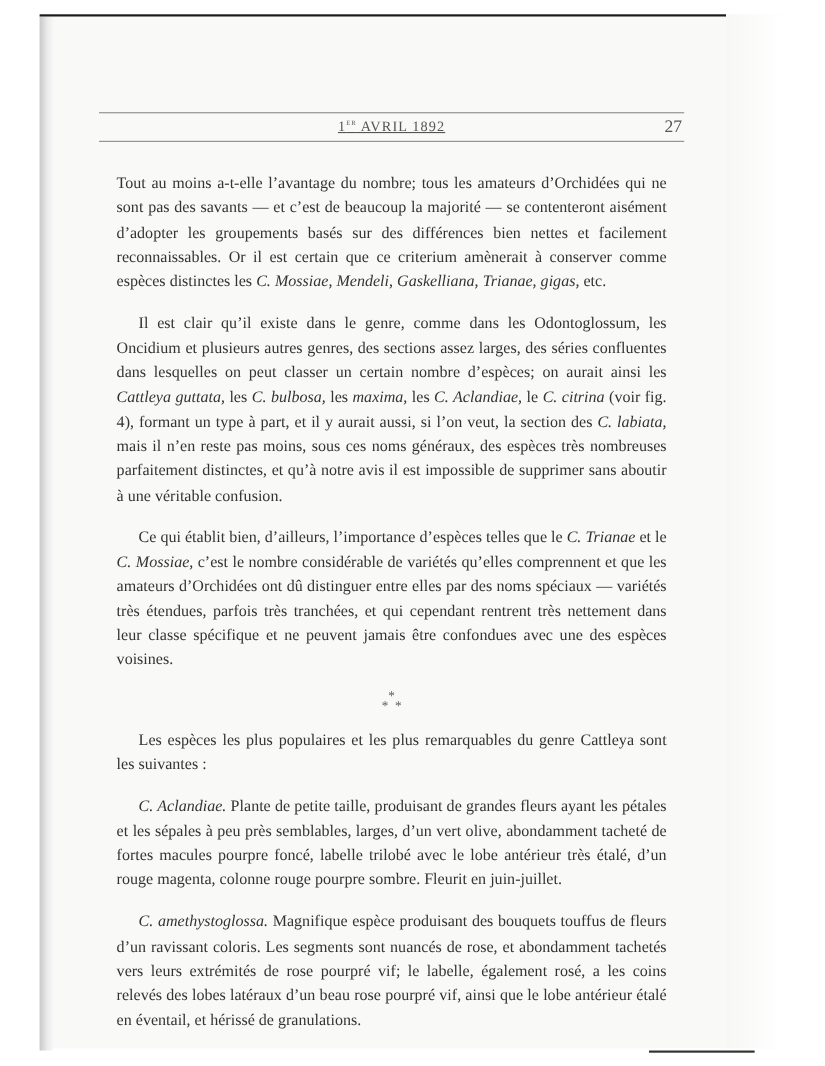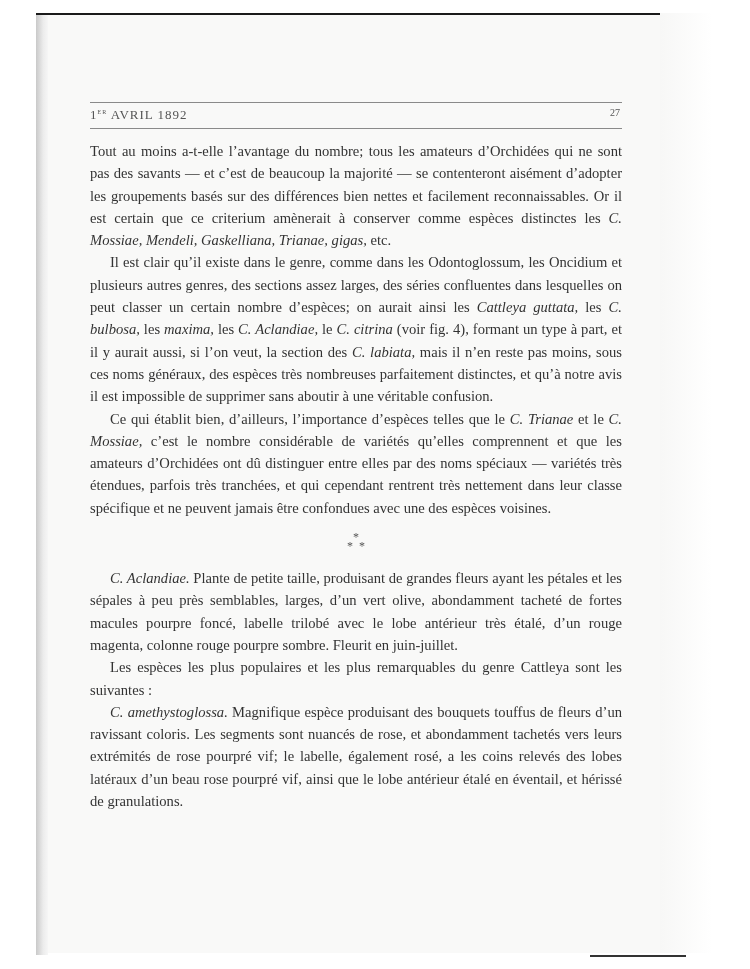--- a/index.html
+++ b/index.html
@@ -33,33 +33,34 @@
     .rule {
       position: absolute; left: 90px; width: 532px; height: 1px; background: #8a8a8a;
     }
     .rule.top { top: 102px; }
     .rule.bottom { top: 128px; }
     .running-head {
       position: absolute; left: 90px; top: 104px; width: 532px; height: 22px;
       font-size: 13px; letter-spacing: 1px; color: #555;
     }
     .running-head .date {
-      position: absolute; left: 0; right: 0; text-align: left; top: 3px;
+      position: absolute; left: 0; right: 0; text-align: center; top: 3px;
       font-variant: small-caps;
+      text-decoration: underline;
     }
     .running-head .date sup { font-size: 8px; }
     .running-head .page-no {
-      position: absolute; right: 2px; top: 3px; font-size: 10px; letter-spacing: 0;
+      position: absolute; right: 2px; top: 3px; font-size: 16px; letter-spacing: 0;
     }
     .text {
       position: absolute; left: 90px; top: 140px; width: 532px;
       font-size: 14.6px; line-height: 22.3px; text-align: justify;
       color: #333;
     }
-    .text p { margin: 0; text-indent: 20px; }
+    .text p { margin: 16px; text-indent: 20px; }
     .text p.noindent { text-indent: 0; }
     .text i { font-style: italic; }
     .asterism {
       text-align: center; margin: 14px 0 16px 0; line-height: 9px; font-size: 12px; color: #555;
     }
     .asterism span { display: block; }
   </style>
 </head>
 <body>
 
@@ -77,16 +78,16 @@
 <div class="rule bottom"></div>
 
 <div class="text" id="body-text">
     <p class="noindent"><span>Tout au moins a-t-elle l’avantage du nombre; tous les amateurs d’Orchidées qui ne sont pas des savants — et c’est de beaucoup la majorité — se contenteront aisément d’adopter les groupements basés sur des différences bien nettes et facilement reconnaissables. Or il est certain que ce criterium amènerait à conserver comme espèces distinctes les </span><i>C. Mossiae, Mendeli, Gaskelliana, Trianae, gigas,</i><span> etc.</span></p>
     <p><span>Il est clair qu’il existe dans le genre, comme dans les Odontoglossum, les Oncidium et plusieurs autres genres, des sections assez larges, des séries confluentes dans lesquelles on peut classer un certain nombre d’espèces; on aurait ainsi les </span><i>Cattleya guttata,</i><span> les </span><i>C. bulbosa,</i><span> les </span><i>maxima,</i><span> les </span><i>C. Aclandiae,</i><span> le </span><i>C. citrina</i><span> (voir fig. 4), formant un type à part, et il y aurait aussi, si l’on veut, la section des </span><i>C. labiata,</i><span> mais il n’en reste pas moins, sous ces noms généraux, des espèces très nombreuses parfaitement distinctes, et qu’à notre avis il est impossible de supprimer sans aboutir à une véritable confusion.</span></p>
     <p><span>Ce qui établit bien, d’ailleurs, l’importance d’espèces telles que le </span><i>C. Trianae</i><span> et le </span><i>C. Mossiae,</i><span> c’est le nombre considérable de variétés qu’elles comprennent et que les amateurs d’Orchidées ont dû distinguer entre elles par des noms spéciaux — variétés très étendues, parfois très tranchées, et qui cependant rentrent très nettement dans leur classe spécifique et ne peuvent jamais être confondues avec une des espèces voisines.</span></p>
     <div class="asterism">
       <span>*</span>
       <span>* *</span>
     </div>
+    <p><span>Les espèces les plus populaires et les plus remarquables du genre Cattleya sont les suivantes :</span></p>
     <p><i>C. Aclandiae.</i><span> Plante de petite taille, produisant de grandes fleurs ayant les pétales et les sépales à peu près semblables, larges, d’un vert olive, abondamment tacheté de fortes macules pourpre foncé, labelle trilobé avec le lobe antérieur très étalé, d’un rouge magenta, colonne rouge pourpre sombre. Fleurit en juin-juillet.</span></p>
-    <p><span>Les espèces les plus populaires et les plus remarquables du genre Cattleya sont les suivantes :</span></p>
     <p><i>C. amethystoglossa.</i><span> Magnifique espèce produisant des bouquets touffus de fleurs d’un ravissant coloris. Les segments sont nuancés de rose, et abondamment tachetés vers leurs extrémités de rose pourpré vif; le labelle, également rosé, a les coins relevés des lobes latéraux d’un beau rose pourpré vif, ainsi que le lobe antérieur étalé en éventail, et hérissé de granulations.</span></p>
   </div>
 
 </body></html>

